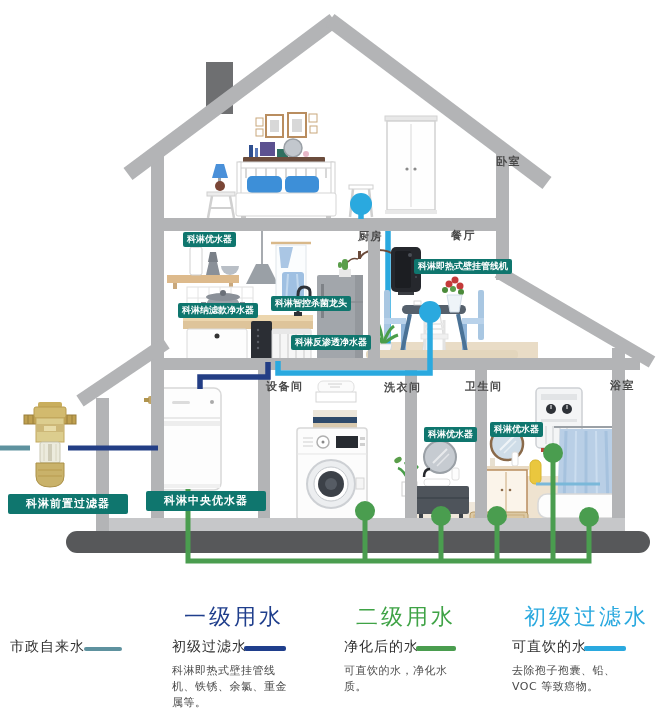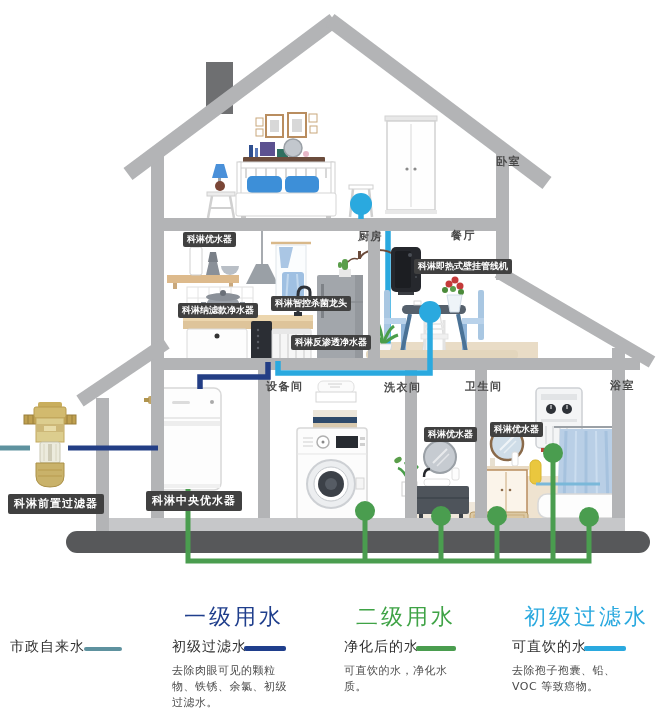--- a/index.html
+++ b/index.html
@@ -1,21 +1,21 @@
 <!DOCTYPE html>
 <html><head>
 <meta charset="utf-8">
 <style>
   html,body{margin:0;padding:0;background:#fff;}
   #stage{position:relative;width:663px;height:723px;background:#ffffff;overflow:hidden;
          font-family:"DejaVu Sans","Liberation Sans",sans-serif;}
   #house-svg{position:absolute;left:0;top:0;}
-  .plabel{position:absolute;background:#404040;color:#fff;font-size:9px;font-weight:bold;
+  .plabel{position:absolute;background:#0f766e;color:#fff;font-size:9px;font-weight:bold;
           line-height:1.25;padding:2px 4px;border-radius:2px;white-space:nowrap;z-index:30;}
-  .plabel-lg{font-size:11px;padding:3px 6px;letter-spacing:1px;}
+  .plabel-lg{font-size:11px;padding:3px 18px;letter-spacing:1px;}
   .rlabel{position:absolute;color:#4a4a4a;font-size:11px;font-weight:bold;
           letter-spacing:1.5px;white-space:nowrap;z-index:25;margin-left:29px;}
   .legend-title{position:absolute;font-size:22px;font-weight:normal;letter-spacing:3px;white-space:nowrap;}
   .lt1{color:#1F3E8C}.lt2{color:#3FA346}.lt3{color:#2AA9DF}
   .legend-sub{position:absolute;font-size:14px;font-weight:normal;color:#2f2f2f;
               letter-spacing:1px;white-space:nowrap;}
   .legend-desc{position:absolute;font-size:11px;color:#4a4a4a;line-height:1.45;
                letter-spacing:.5px;width:122px;}
   .swatch{position:absolute;height:5px;border-radius:2px;}
   .sw-source{background:#5E929F;width:38px;height:4px;}
@@ -427,21 +427,21 @@
 <div class="rlabel" style="left:436px;top:379px">卫生间</div>
 <div class="rlabel" style="left:581px;top:378px">浴室</div>
 
 <div>
   <div class="legend-sub" style="left:10px;top:638px">市政自来水</div>
   <div class="swatch sw-source" style="left:84px;top:647px"></div>
 
   <div class="legend-title lt1" style="left:184px;top:602px">一级用水</div>
   <div class="legend-sub" style="left:172px;top:638px">初级过滤水</div>
   <div class="swatch sw-l1" style="left:244px;top:646px"></div>
-  <div class="legend-desc" style="left:172px;top:663px">去除肉眼可见的颗粒物、铁锈、余氯、初级过滤水。</div>
+  <div class="legend-desc" style="left:172px;top:663px">科淋即热式壁挂管线机、铁锈、余氯、重金属等。</div>
 
   <div class="legend-title lt2" style="left:356px;top:602px">二级用水</div>
   <div class="legend-sub" style="left:344px;top:638px">净化后的水</div>
   <div class="swatch sw-l2" style="left:416px;top:646px"></div>
   <div class="legend-desc" style="left:344px;top:663px">可直饮的水，净化水质。</div>
 
   <div class="legend-title lt3" style="left:524px;top:602px">初级过滤水</div>
   <div class="legend-sub" style="left:512px;top:638px">可直饮的水</div>
   <div class="swatch sw-l3" style="left:584px;top:646px"></div>
   <div class="legend-desc" style="left:512px;top:663px">去除孢子孢囊、铅、VOC 等致癌物。</div>

